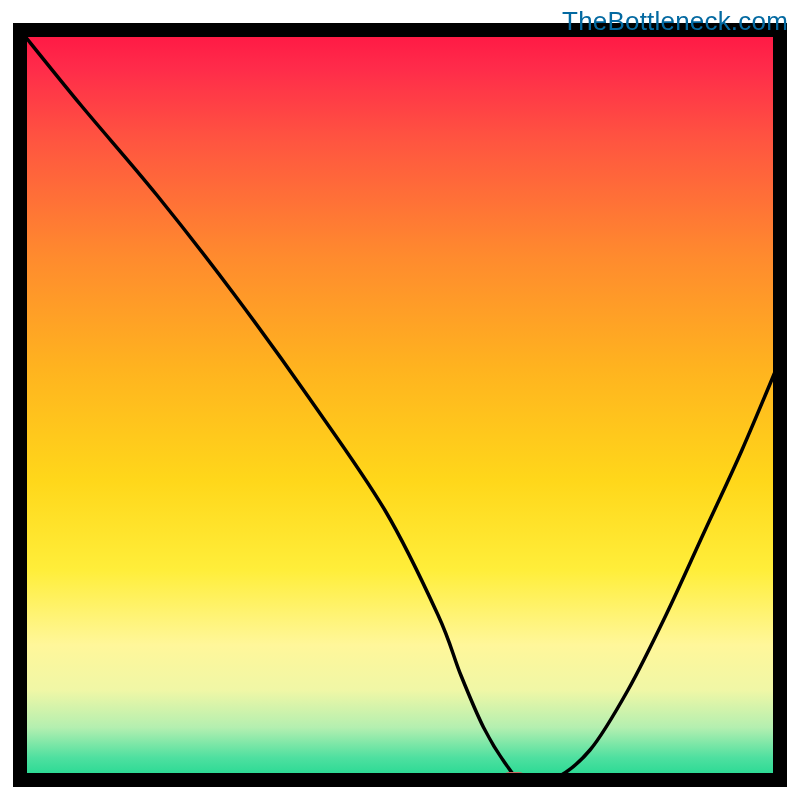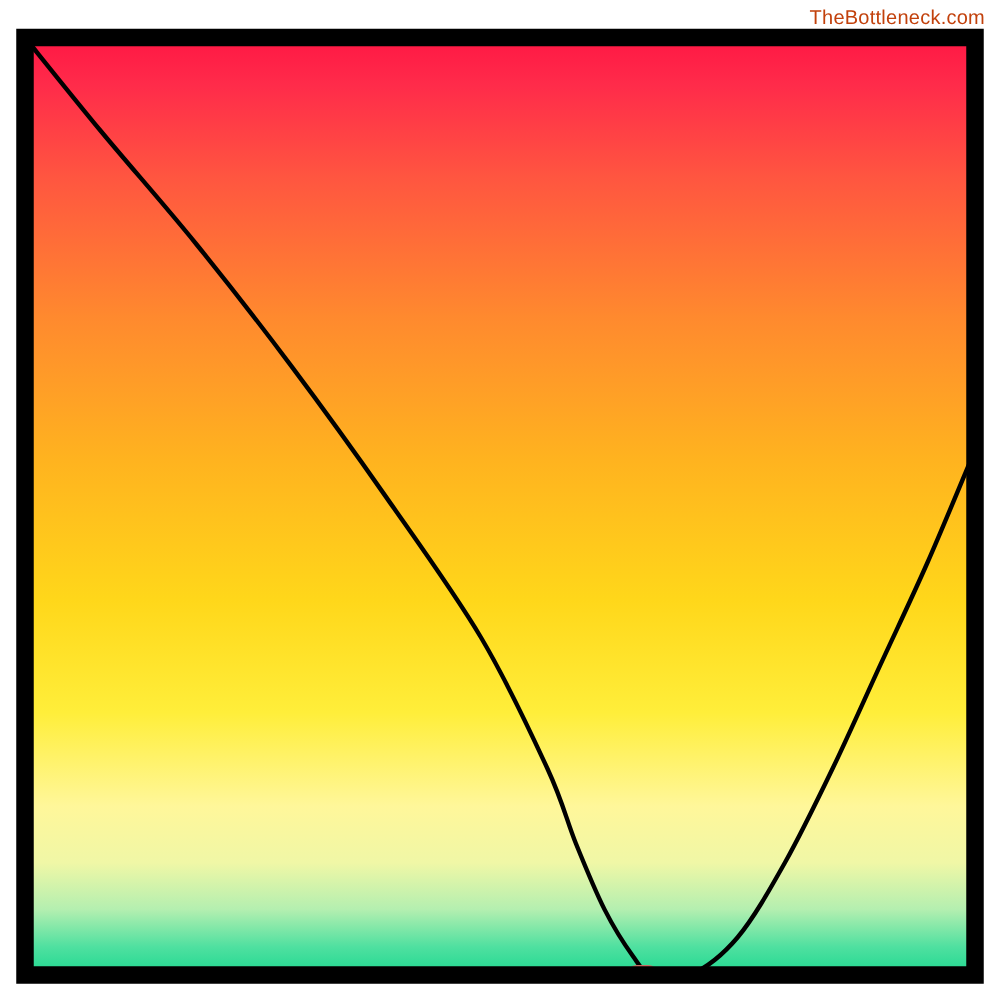--- a/index.html
+++ b/index.html
@@ -12,22 +12,22 @@
   }
   .chart-container {
     position: relative;
     width: 800px;
     height: 800px;
   }
   .watermark {
     position: absolute;
     top: 6px;
     right: 12px;
-    color: #c2410c;
-    font-size: 16px;
+    color: #0369a1;
+    font-size: 26px;
     font-weight: 400;
     letter-spacing: 0.2px;
     z-index: 10;
   }
   svg {
     display: block;
   }
 </style>
 </head>
 <body>

